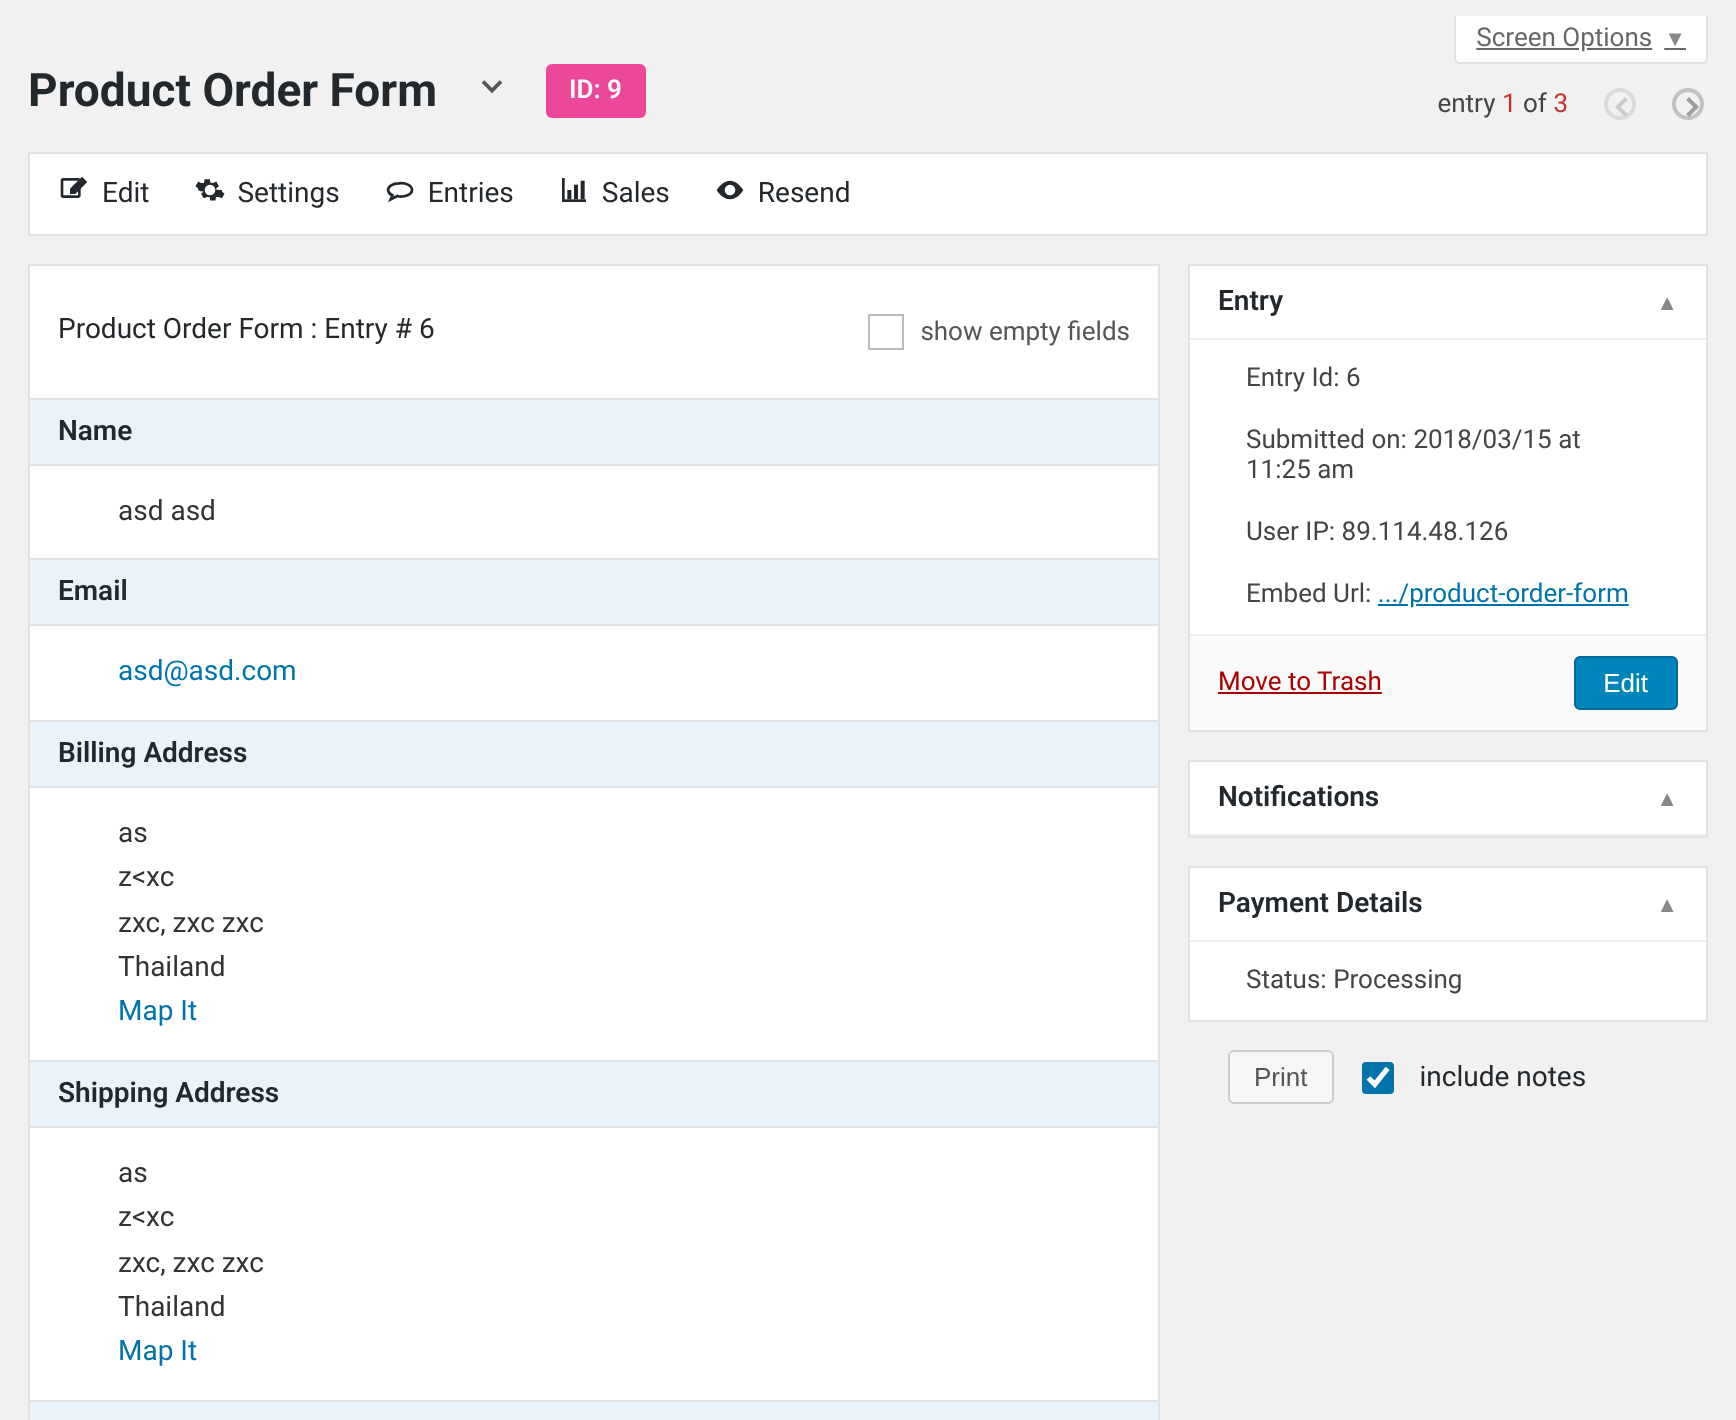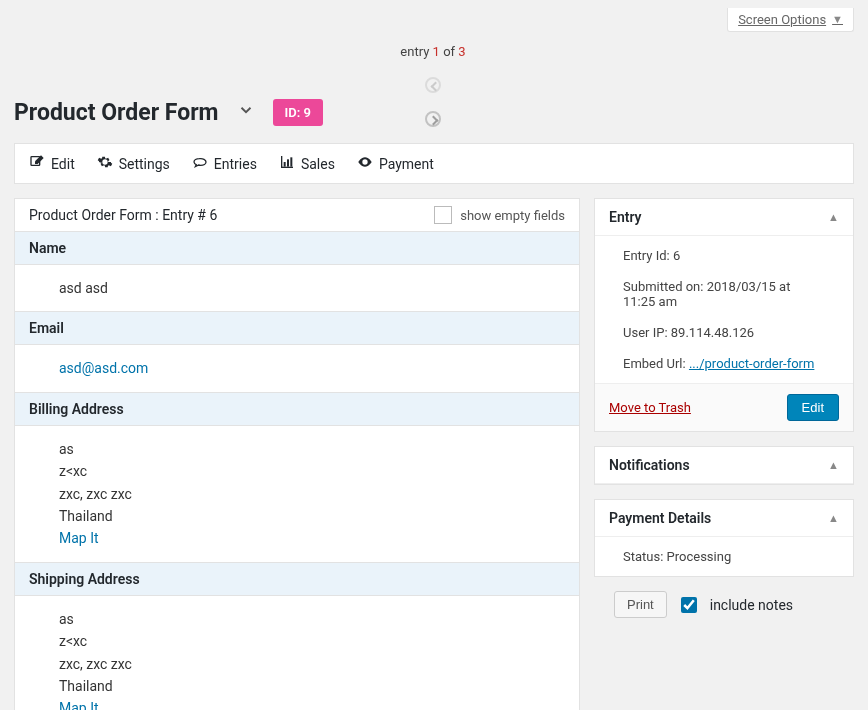--- a/index.html
+++ b/index.html
@@ -42,21 +42,20 @@
   .pager-line {
     clear: right;
     text-align: right;
     font-size: 13px;
     color: #444;
     padding: 6px 2px 4px 0;
     display: flex;
     justify-content: flex-end;
     align-items: center;
     gap: 18px;
-    flex-direction: column;
   }
   .pager-line .red { color: #c7302b; }
   .nav-arrow {
     display:inline-block;
     width:16px;height:16px;
     border:2px solid #c2c2c2;
     border-radius:50%;
     position:relative;
     box-sizing:border-box;
   }
@@ -135,22 +134,22 @@
     width: 260px;
     display: flex;
     flex-direction: column;
     gap: 14px;
   }
 
   
   .main-head {
     display: flex;
     justify-content: space-between;
-    align-items: center;
-    padding: 7px 14px;
+    align-items: flex-start;
+    padding: 24px 14px;
     font-size: 14px;
   }
   .show-empty {
     display: flex;
     align-items: center;
     gap: 8px;
     font-size: 13px;
     color: #555;
   }
   .fake-check {
@@ -329,21 +328,21 @@
       </span>
       <span>Sales</span>
     </a>
     <a>
       <span>
         <svg viewBox="0 0 24 24" fill="#23282d">
             <path d="M12 5C6 5 2 12 2 12s4 7 10 7 10-7 10-7-4-7-10-7zm0 11a4 4 0 110-8 4 4 0 010 8z"></path>
             <circle cx="12" cy="12" r="2" fill="#fff"></circle>
           </svg>
       </span>
-      <span>Payment</span>
+      <span>Resend</span>
     </a>
   </div>
 
   <div class="columns">
 
     <div class="main">
       <div class="main-head">
         <span>Product Order Form : Entry # 6</span>
         <label class="show-empty">
           <span class="fake-check"></span>

